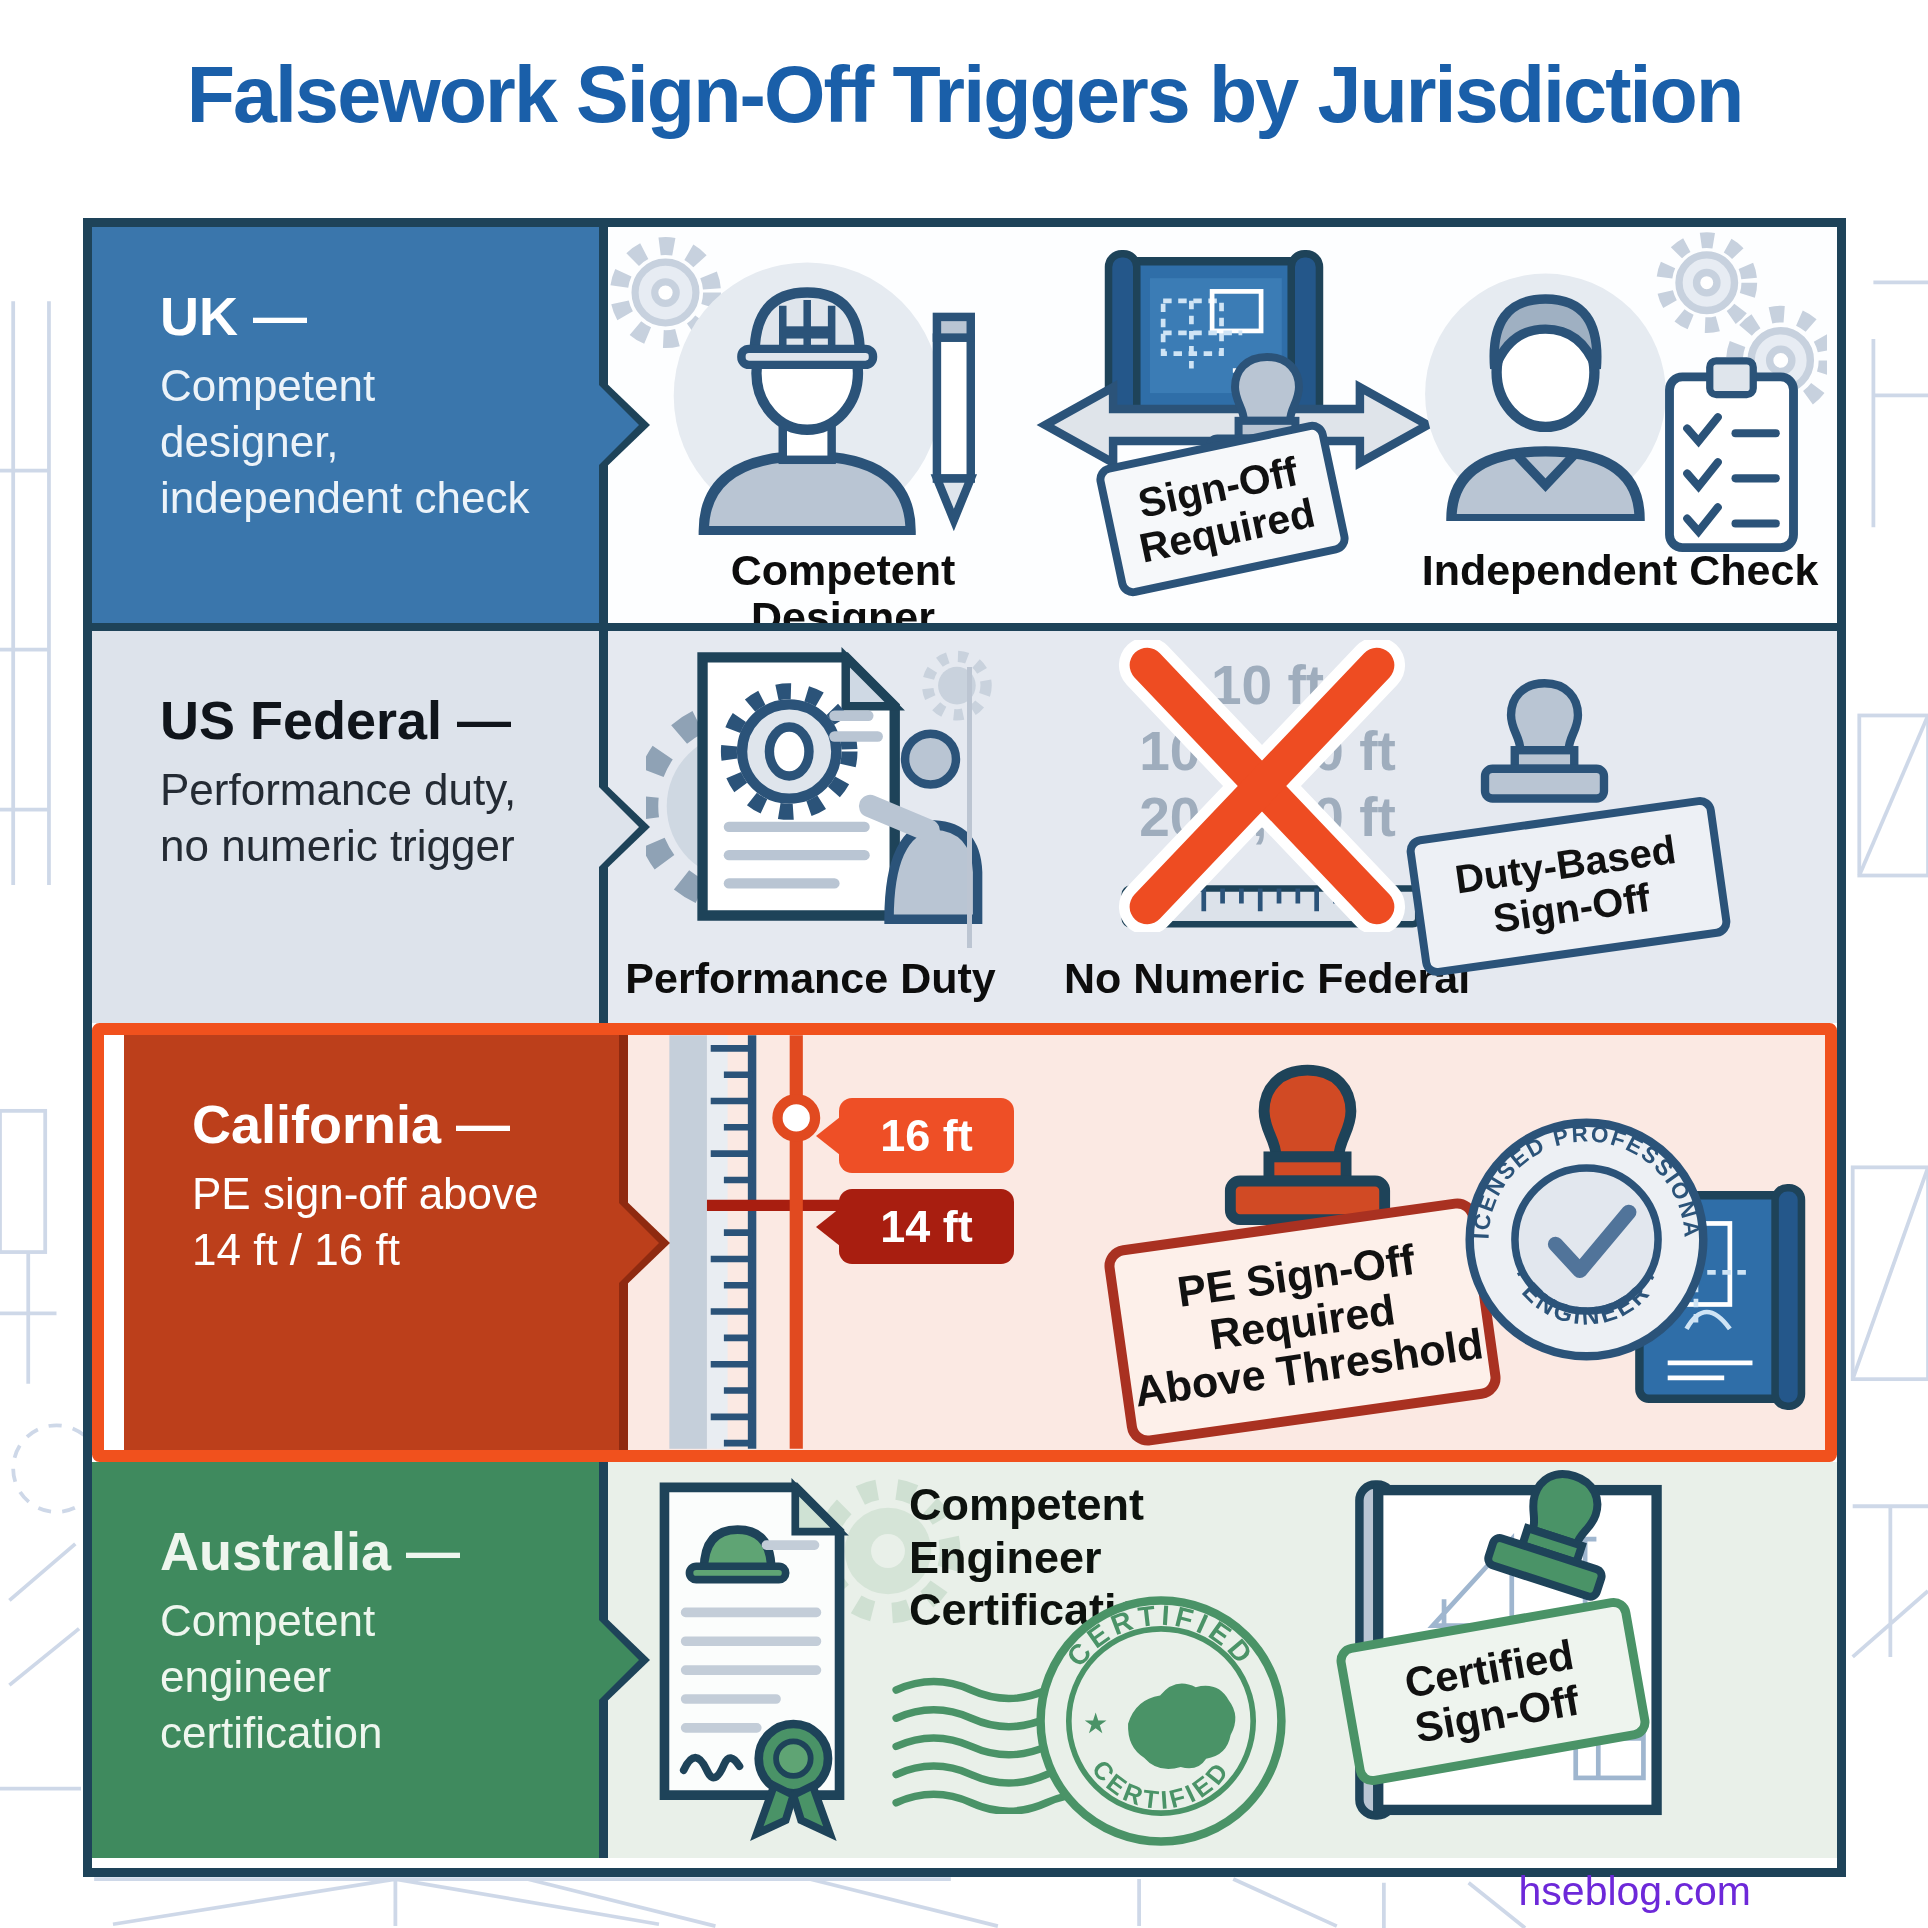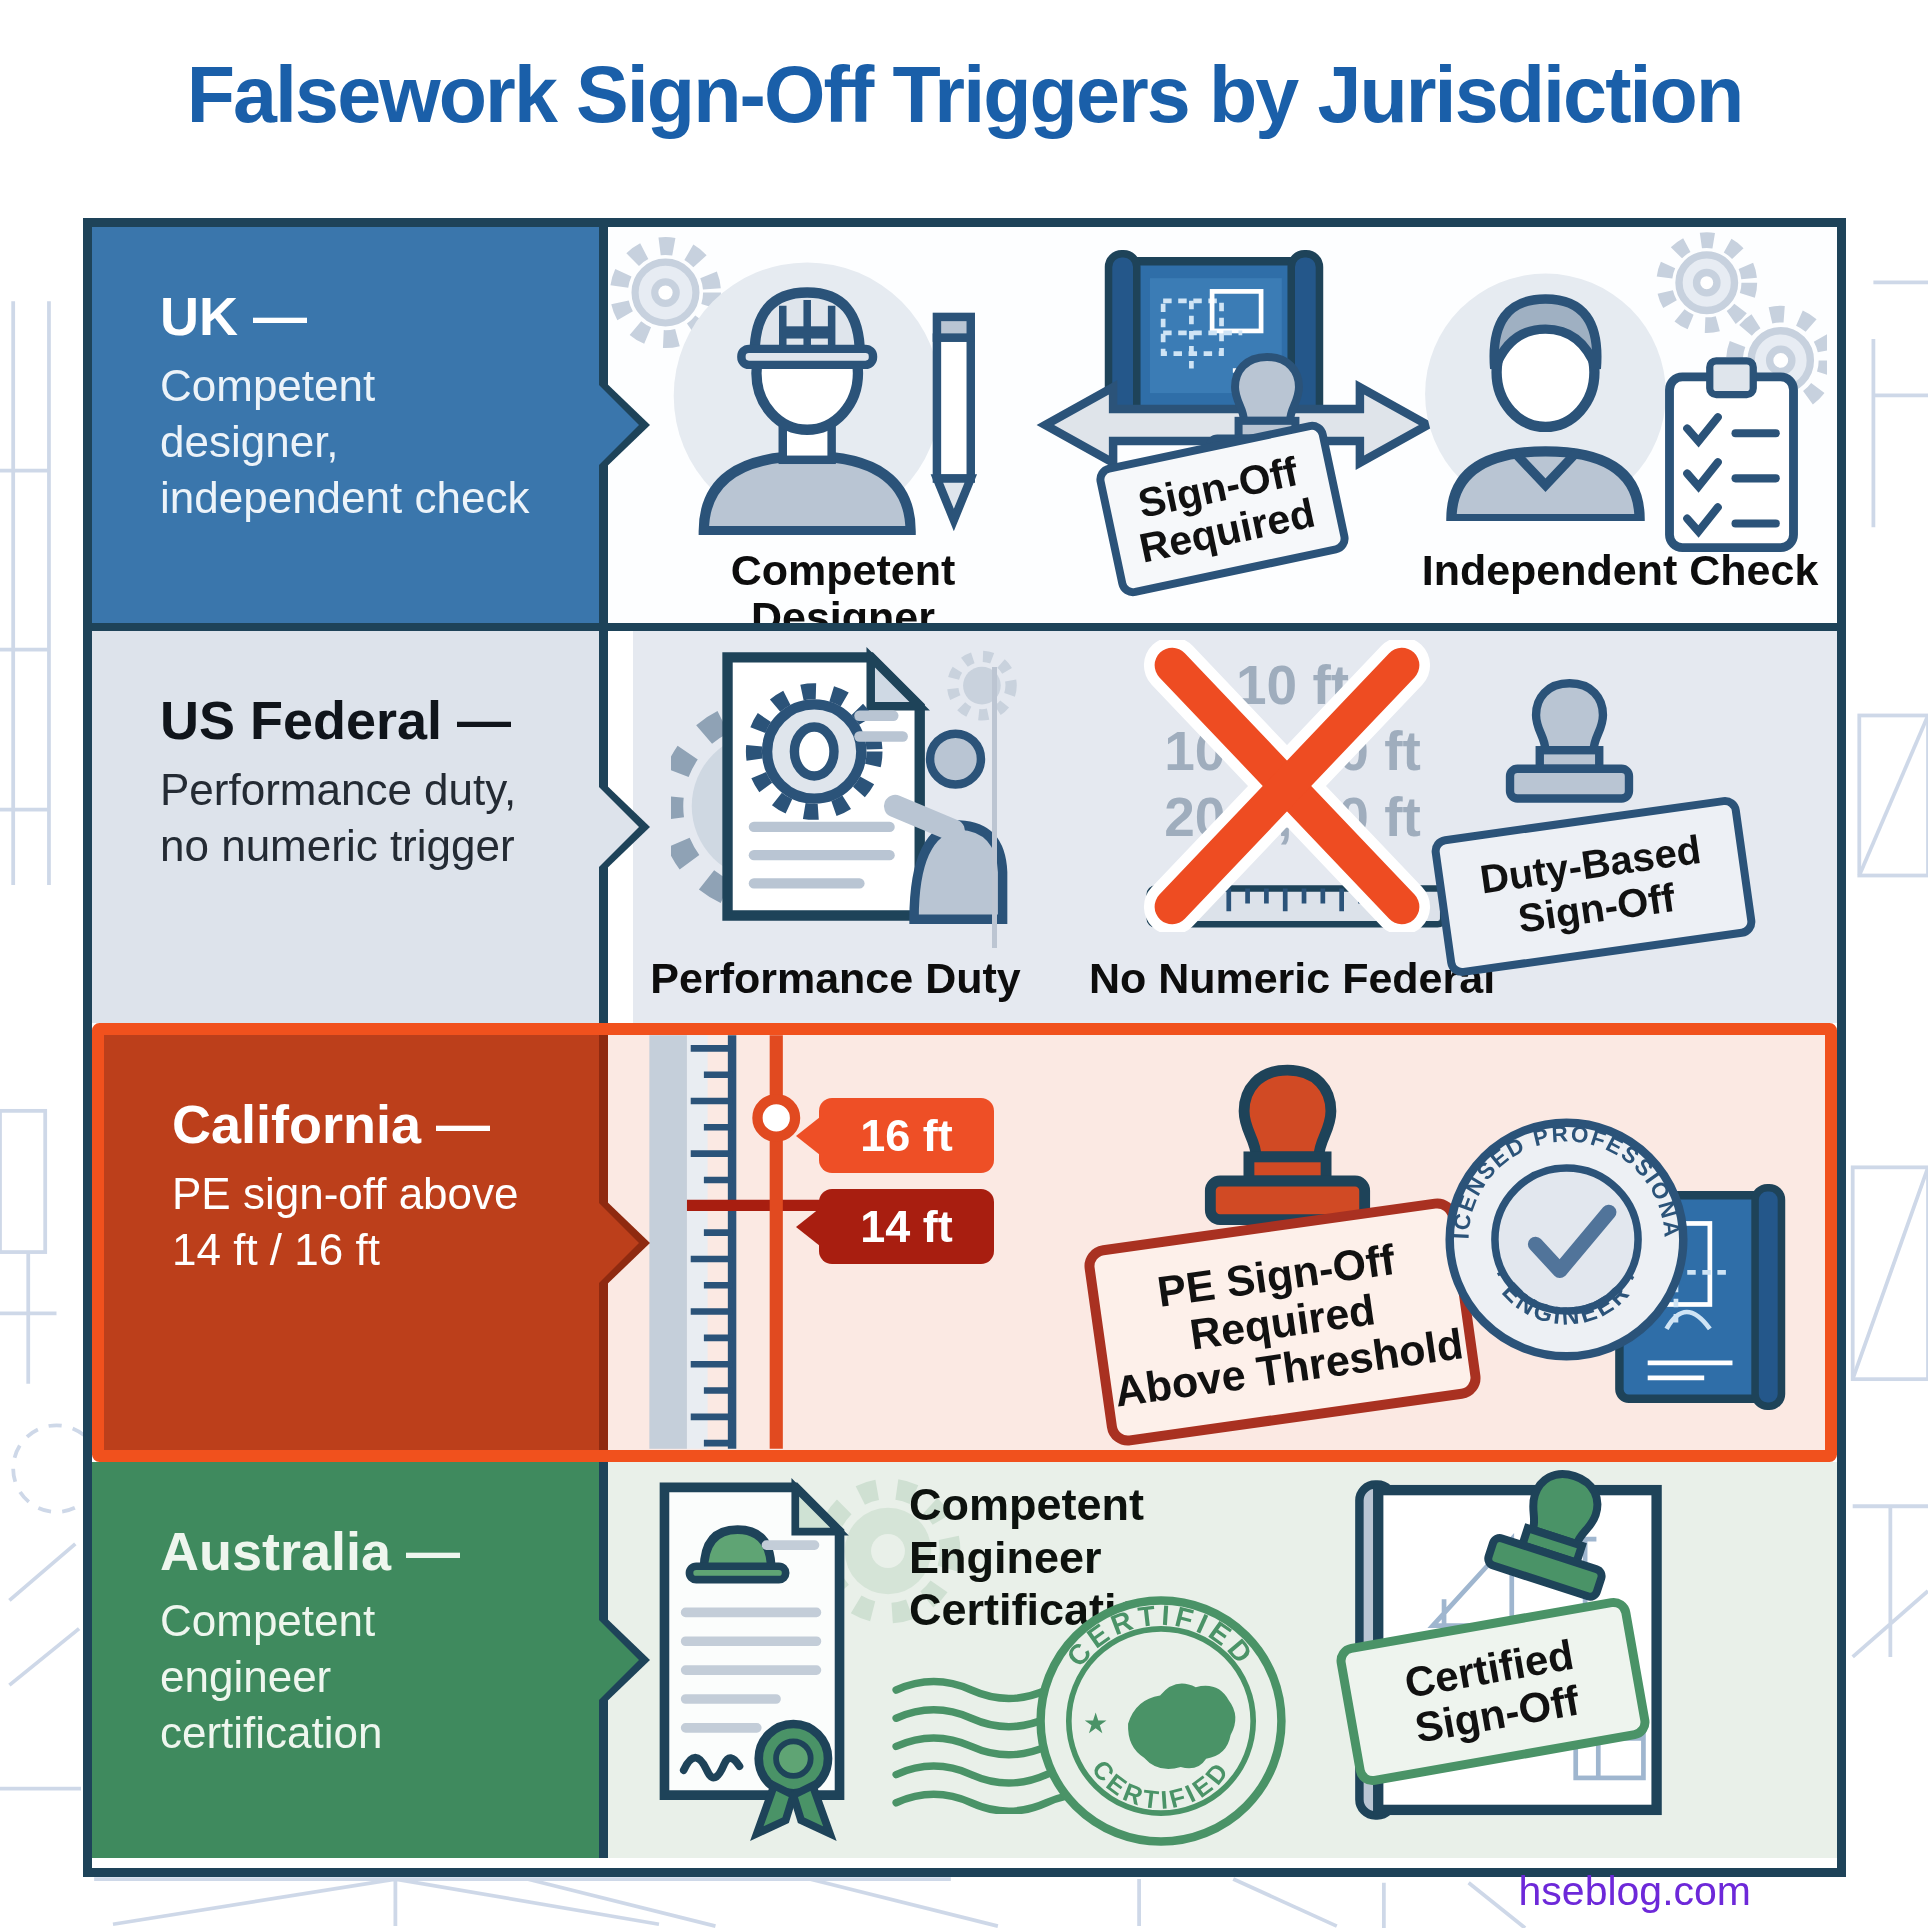--- a/index.html
+++ b/index.html
@@ -5,22 +5,22 @@
   html,body{margin:0;padding:0;background:#fff;}
   .page{position:relative;width:1928px;height:1928px;background:#fff;overflow:hidden;
         font-family:"Liberation Sans",sans-serif;}
   .abs{position:absolute;}
   .bg-sketch{position:absolute;left:0;top:0;z-index:0;}
   .title{position:absolute;top:49px;left:38px;width:1853px;text-align:center;
          font-size:79px;font-weight:bold;color:#1a5fa9;letter-spacing:-1.9px;z-index:2;}
   .table{position:absolute;left:83px;top:218px;width:1763px;height:1659px;box-sizing:border-box;
          border:9.4px solid #1e4359;background:#fff;z-index:1;}
   .row{position:relative;display:flex;box-sizing:border-box;}
-  .row.sep{border-top:8.5px solid #1e4359;gap:25px;}
-  .row-ca{border:12.2px solid #f1511d;border-radius:7.5px;}
+  .row.sep{border-top:8.5px solid #1e4359;}
+  .row-ca{border:12.2px solid #f1511d;border-radius:7.5px;padding-left:20px;}
   .panel{position:relative;flex:none;width:516px;box-sizing:border-box;background:var(--p);
          border-right:9.4px solid var(--pb);padding:60px 41px 0 68px;z-index:4;}
   .row-ca .panel{width:504px;}
   .panel::before{content:"";position:absolute;top:50%;right:-51px;transform:translateY(-50%);
          width:0;height:0;border-left:51px solid var(--pb);
          border-top:49px solid transparent;border-bottom:49px solid transparent;z-index:4;}
   .panel::after{content:"";position:absolute;top:50%;right:-40px;transform:translateY(-50%);
          width:0;height:0;border-left:40px solid var(--p);
          border-top:40px solid transparent;border-bottom:40px solid transparent;z-index:5;}
   .region{font-size:54px;font-weight:bold;line-height:1.1;}

